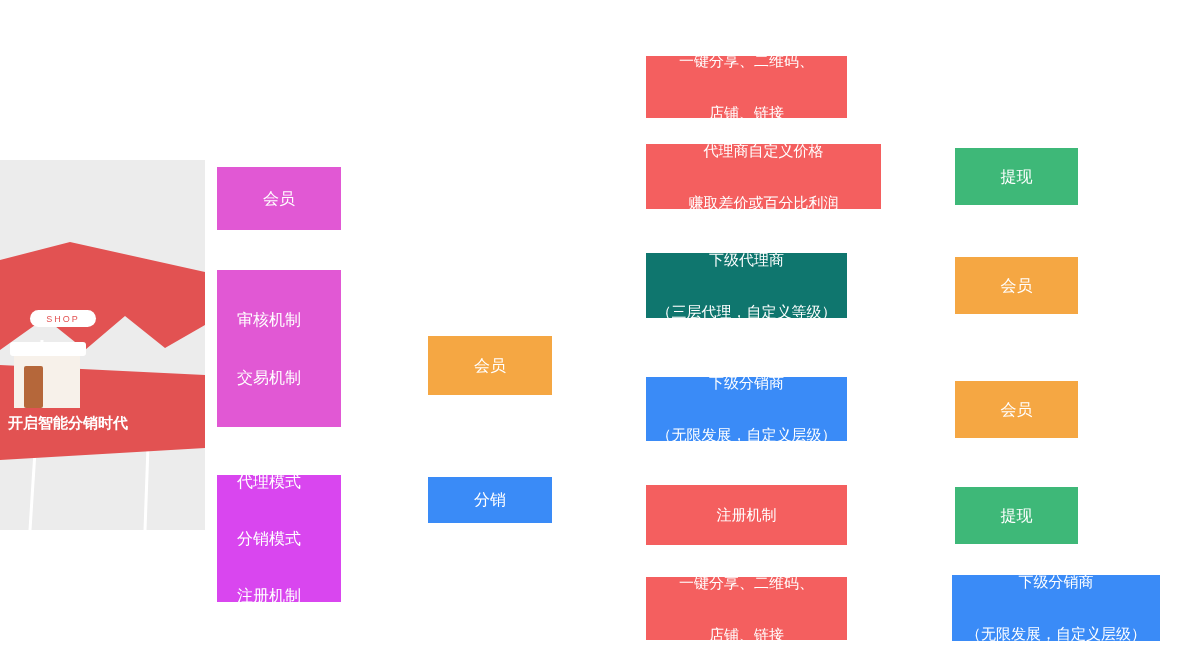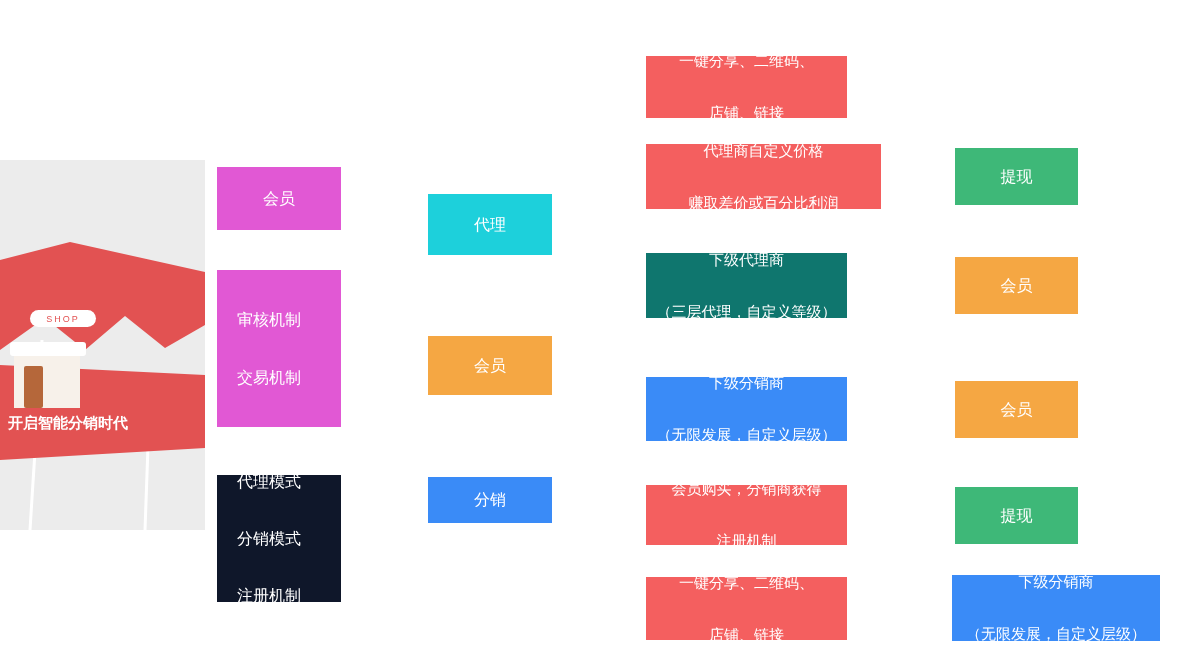--- a/index.html
+++ b/index.html
@@ -69,29 +69,26 @@
     <div class="line">会员</div>
   </div>
 
   <div class="box align-left b-mechanisms" style="background-color: rgb(225, 88, 212);">
     <div class="line">注册机制</div>
     <div class="line">审核机制</div>
     <div class="line">交易机制</div>
     <div class="line">DIY机制</div>
   </div>
 
-  <div class="box align-left b-modes" style="background-color: #0f172a; text-align: center;">
+  <div class="box align-left b-modes" style="background-color: #d946ef; text-align: center;">
     <div class="line">代理模式</div>
     <div class="line">分销模式</div>
     <div class="line">注册机制</div>
   </div>
 
-  <div class="box b-agent" style="background-color: rgb(29, 208, 219);">
-    <div class="line">代理</div>
-  </div>
   <div class="box b-member-mid" style="background-color: rgb(245, 167, 67);">
     <div class="line">会员</div>
   </div>
   <div class="box b-distribution" style="background-color: rgb(58, 139, 247);">
     <div class="line">分销</div>
   </div>
 
   <div class="box small b-share-top" style="background-color: rgb(244, 95, 95);">
     <div class="line">一键分享、二维码、</div>
     <div class="line">店铺、链接</div>
@@ -102,21 +99,20 @@
   </div>
   <div class="box small b-sub-agent" style="background-color: #0f766e;">
     <div class="line">下级代理商</div>
     <div class="line">（三层代理，自定义等级）</div>
   </div>
   <div class="box small b-sub-distributor" style="background-color: rgb(58, 139, 247);">
     <div class="line">下级分销商</div>
     <div class="line">（无限发展，自定义层级）</div>
   </div>
   <div class="box small b-member-buy" style="background-color: rgb(244, 95, 95);">
-    <div class="line">会员购买，分销商获得</div>
     <div class="line">注册机制</div>
   </div>
   <div class="box small b-share-bottom" style="background-color: rgb(244, 95, 95);">
     <div class="line">一键分享、二维码、</div>
     <div class="line">店铺、链接</div>
   </div>
 
   <div class="box b-withdraw-top" style="background-color: rgb(62, 184, 120);">
     <div class="line">提现</div>
   </div>

